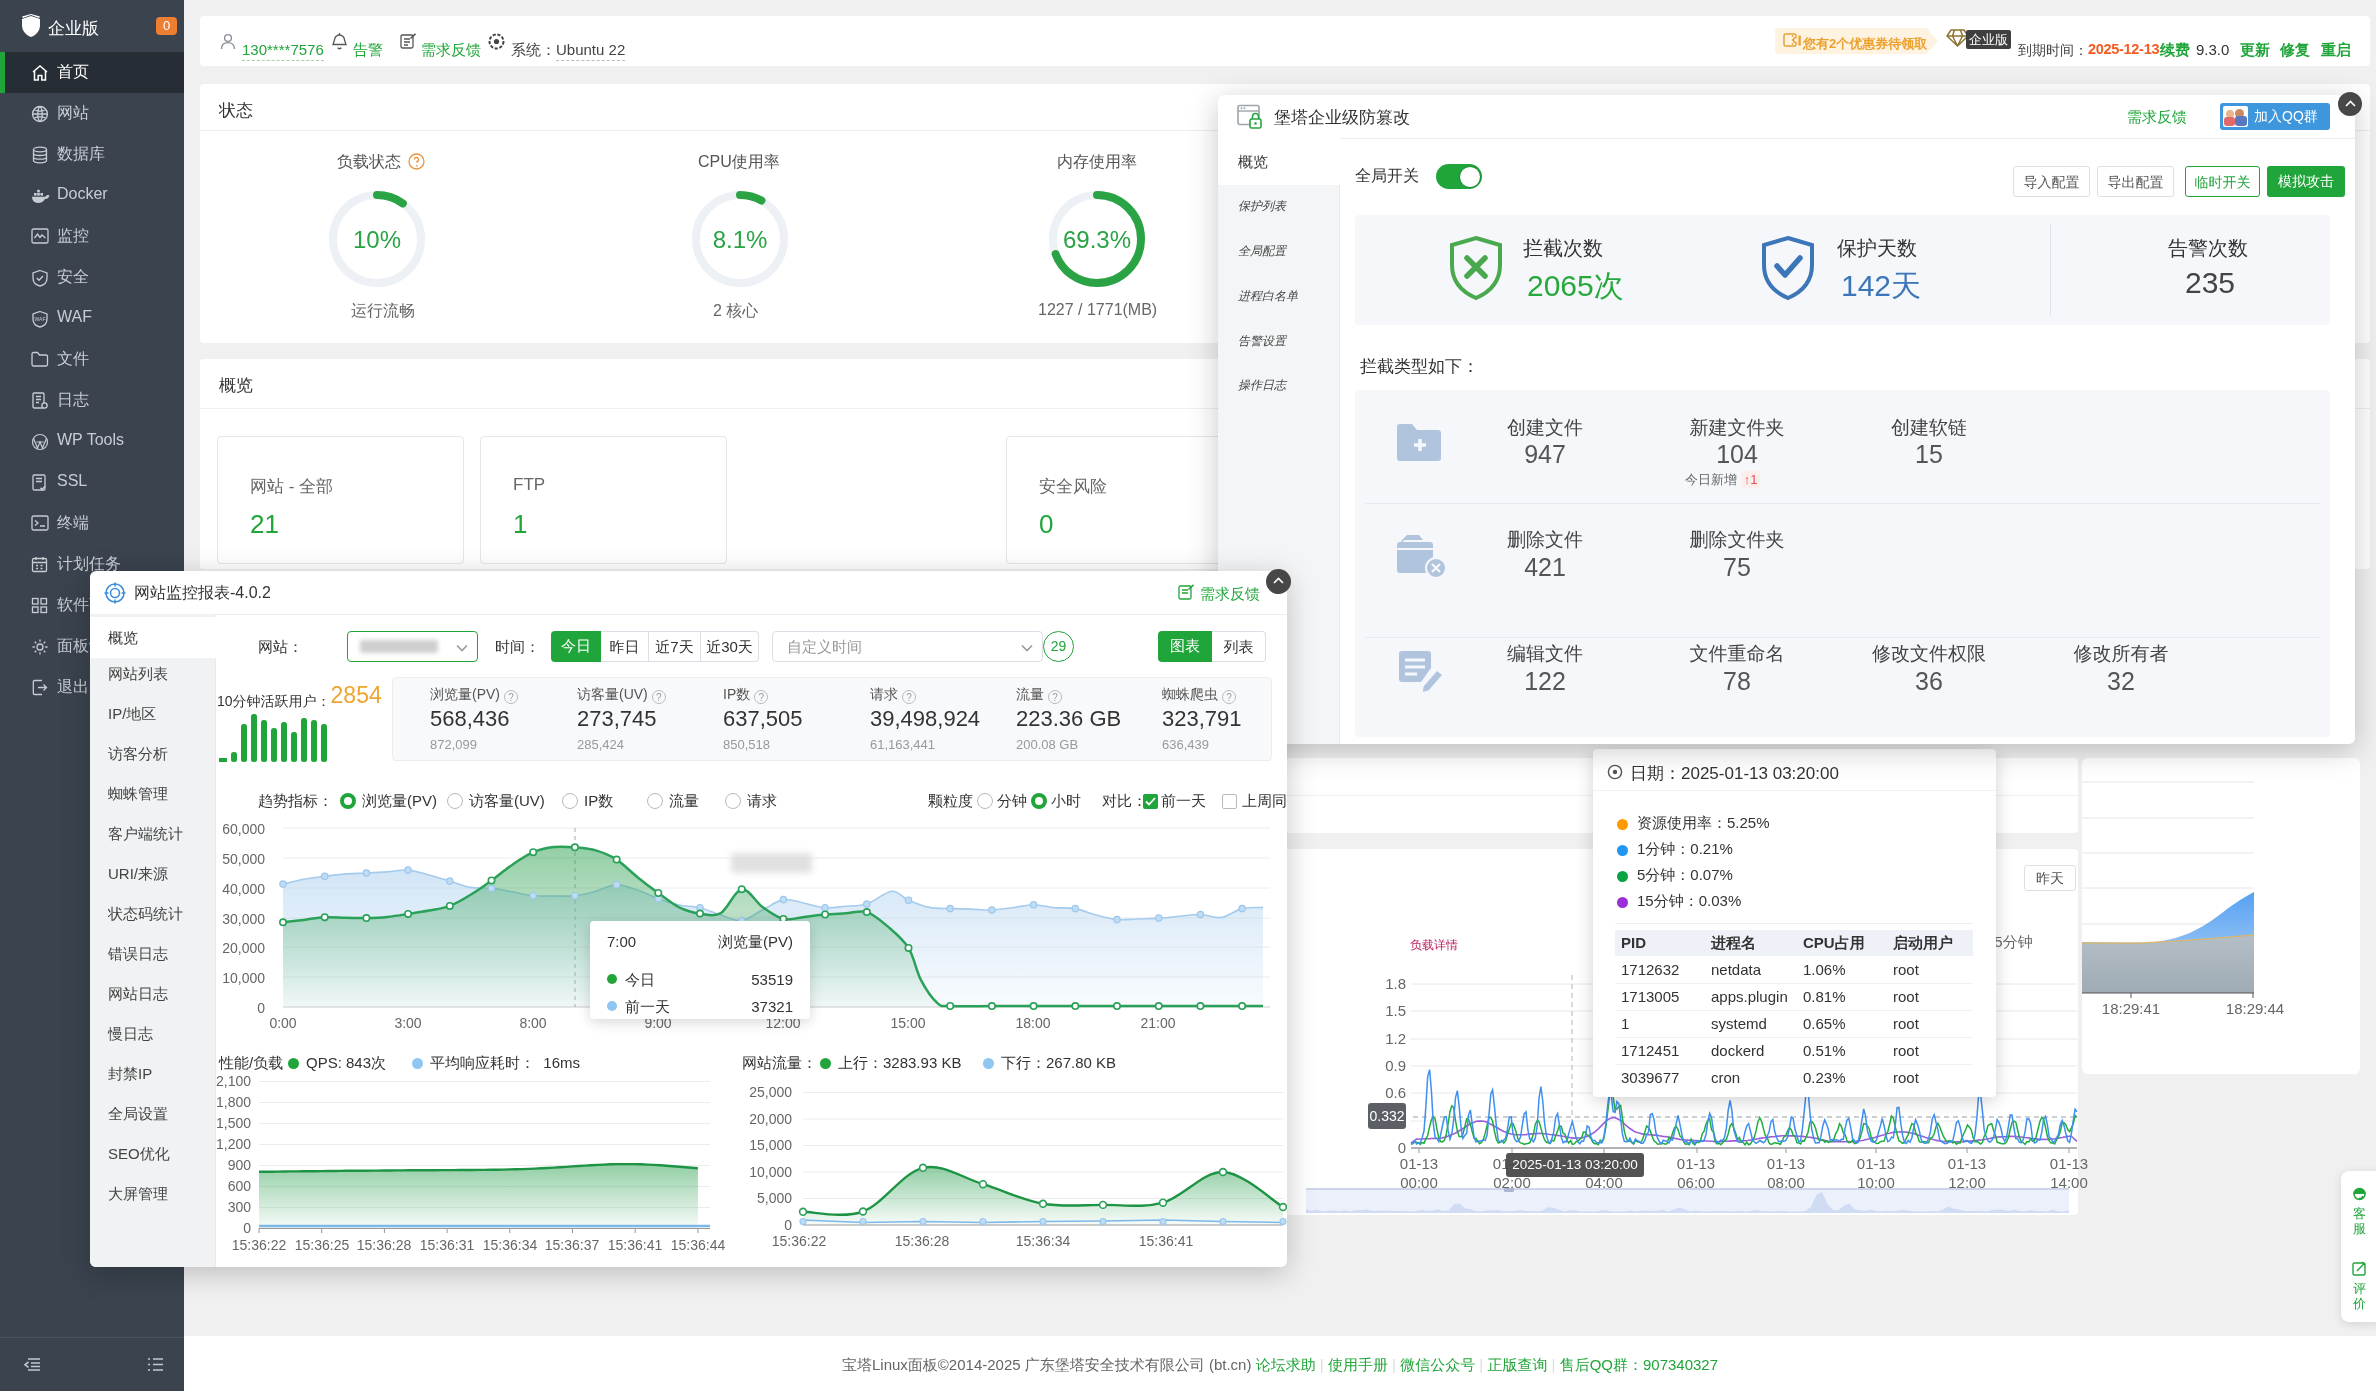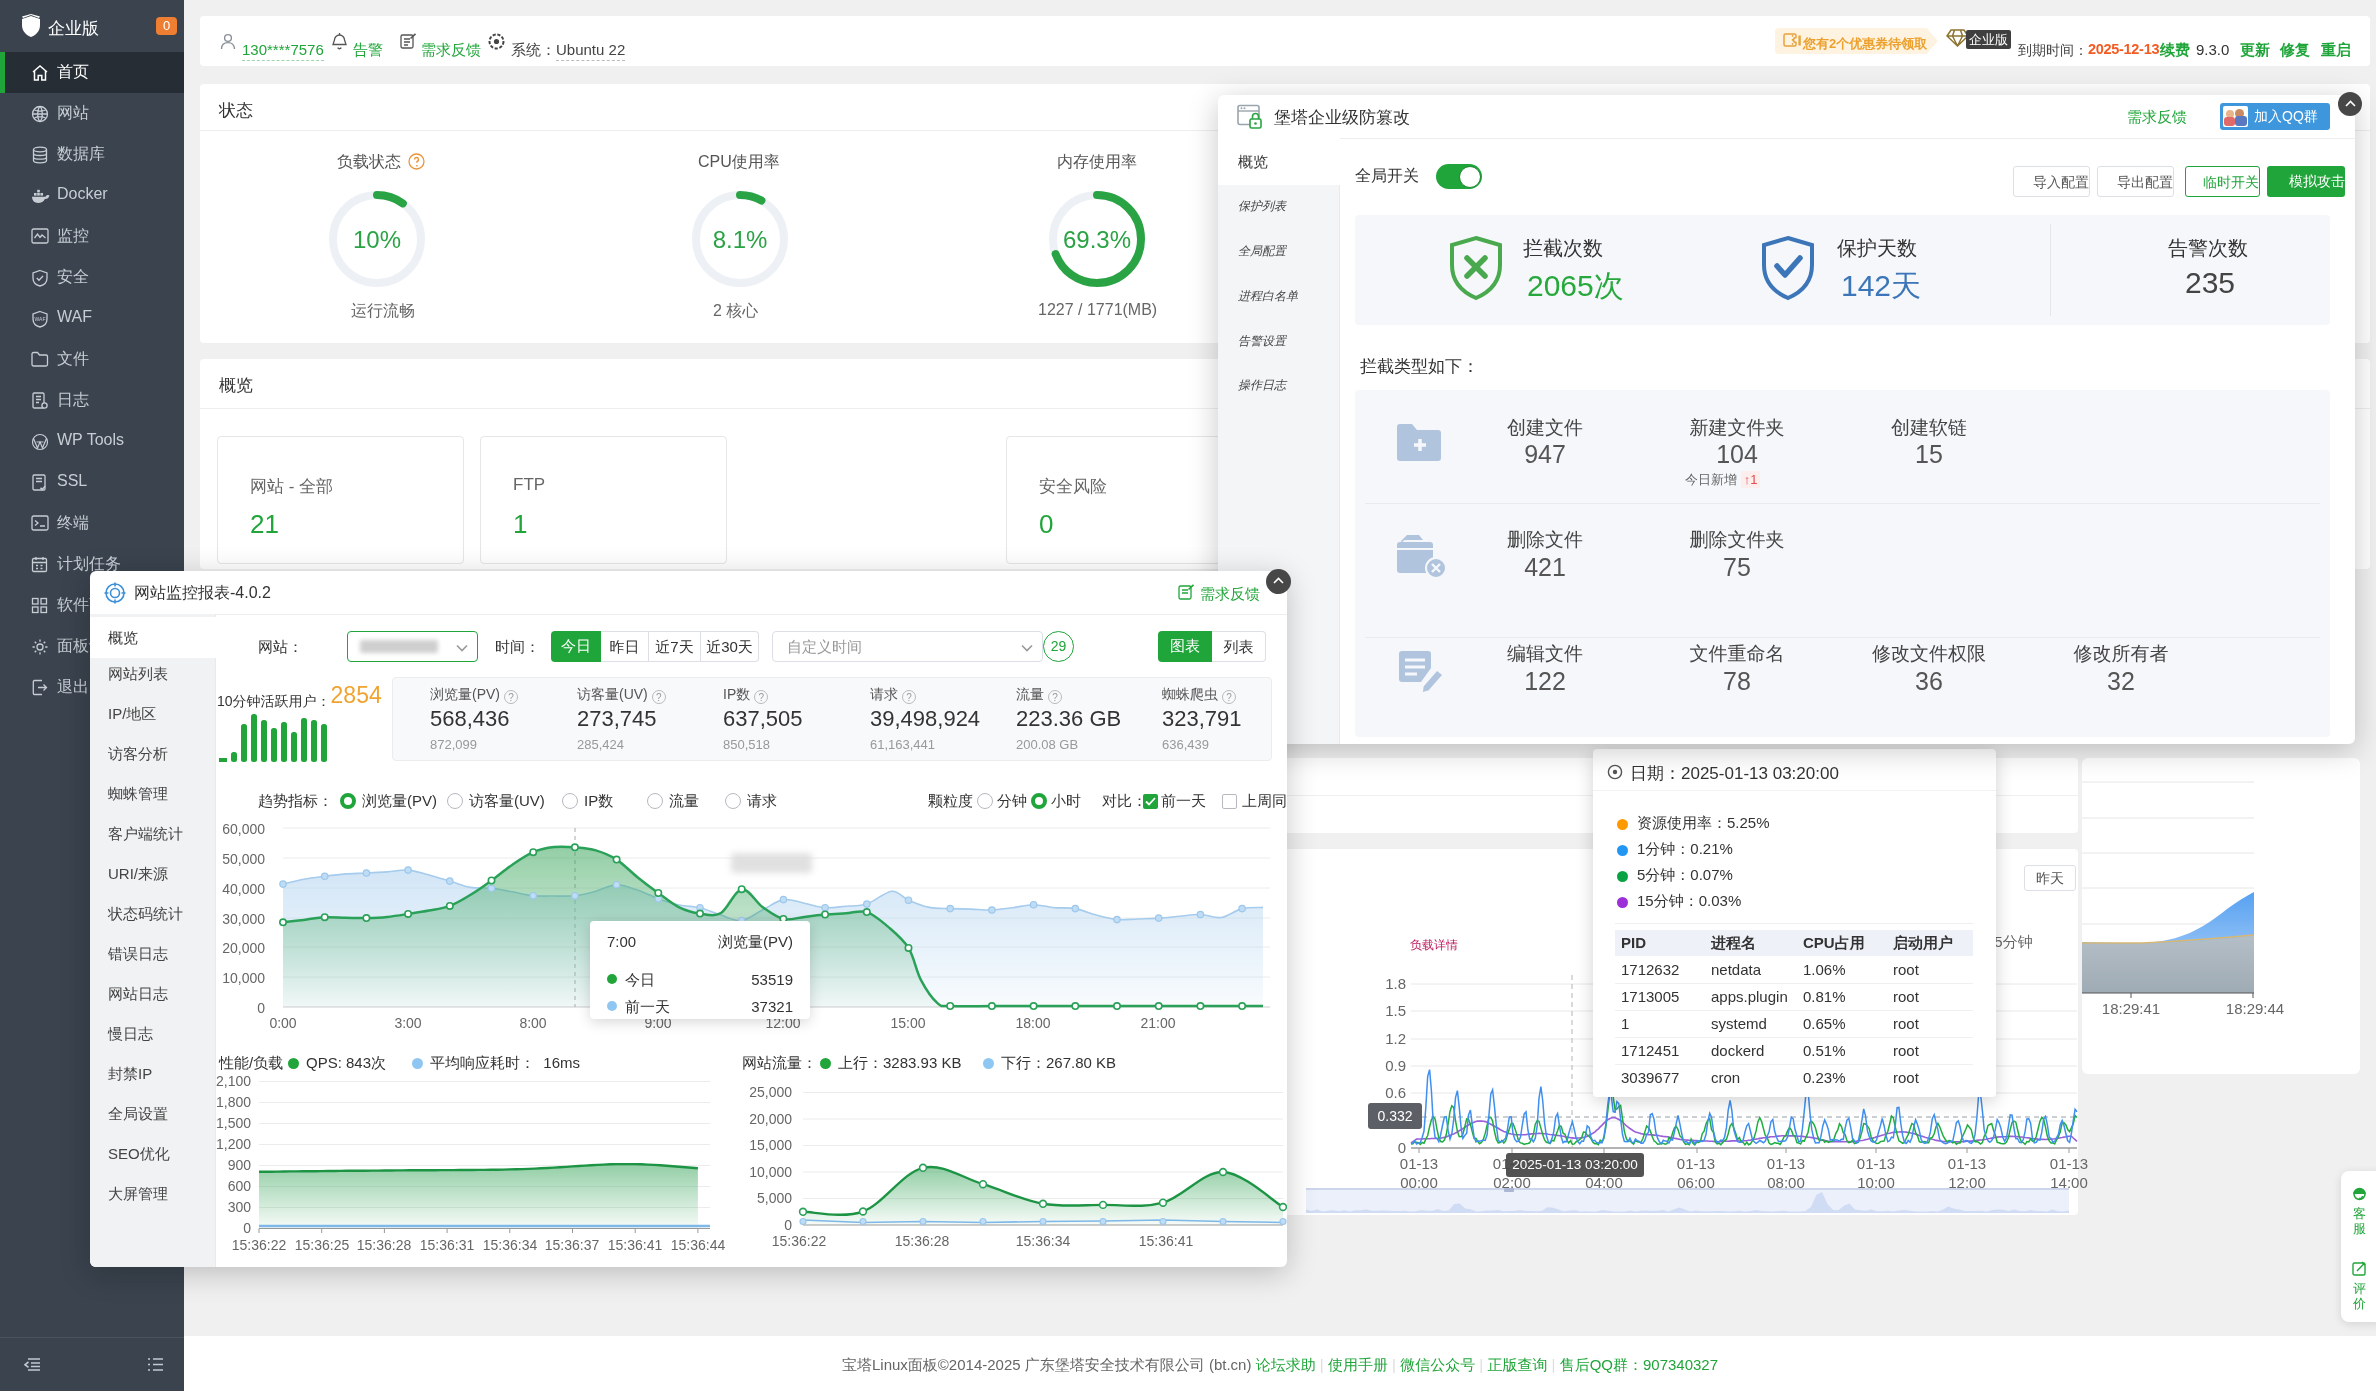--- a/index.html
+++ b/index.html
@@ -292,21 +292,21 @@
 <polyline points="1211.0,294.9 1212.9,294.2 1214.7,292.1 1216.6,294.9 1218.4,293.9 1220.3,293.4 1222.1,288.8 1224.0,282.0 1225.8,258.6 1227.7,227.4 1229.6,220.6 1231.4,241.8 1233.3,274.6 1235.1,288.4 1237.0,289.5 1238.8,292.7 1240.7,285.5 1242.5,276.5 1244.4,268.1 1246.2,267.7 1248.1,281.2 1250.0,290.2 1251.8,284.8 1253.7,270.6 1255.5,248.6 1257.4,241.7 1259.2,257.8 1261.1,278.7 1262.9,289.4 1264.8,286.4 1266.7,284.3 1268.5,266.1 1270.4,261.1 1272.2,274.8 1274.1,287.9 1275.9,292.9 1277.8,291.9 1279.6,292.2 1281.5,291.6 1283.4,291.1 1285.2,291.4 1287.1,285.8 1288.9,266.6 1290.8,244.9 1292.6,240.8 1294.5,257.9 1296.3,276.4 1298.2,291.3 1300.0,292.8 1301.9,292.7 1303.8,291.0 1305.6,289.3 1307.5,280.1 1309.3,268.0 1311.2,267.9 1313.0,284.5 1314.9,290.4 1316.7,292.7 1318.6,292.1 1320.5,288.1 1322.3,276.0 1324.2,264.8 1326.0,262.8 1327.9,281.0 1329.7,290.0 1331.6,290.0 1333.4,292.8 1335.3,289.2 1337.2,276.8 1339.0,249.4 1340.9,237.5 1342.7,251.5 1344.6,274.3 1346.4,286.5 1348.3,292.8 1350.1,294.0 1352.0,289.4 1353.8,282.6 1355.7,268.0 1357.6,264.6 1359.4,276.1 1361.3,288.2 1363.1,293.7 1365.0,292.4 1366.8,292.7 1368.7,284.8 1370.5,278.5 1372.4,272.9 1374.3,280.6 1376.1,289.0 1378.0,292.7 1379.8,294.7 1381.7,292.1 1383.5,292.2 1385.4,286.5 1387.2,276.8 1389.1,278.3 1390.9,288.0 1392.8,291.9 1394.7,291.3 1396.5,293.4 1398.4,294.3 1400.2,293.6 1402.1,293.8 1403.9,287.4 1405.8,275.5 1407.6,257.4 1409.5,242.8 1411.4,248.1 1413.2,262.6 1415.1,263.2 1416.9,252.5 1418.8,254.5 1420.6,269.8 1422.5,285.5 1424.3,292.3 1426.2,292.7 1428.1,292.3 1429.9,289.1 1431.8,293.2 1433.6,293.9 1435.5,290.0 1437.3,291.7 1439.2,292.5 1441.0,294.3 1442.9,294.2 1444.7,291.7 1446.6,285.8 1448.5,283.2 1450.3,265.8 1452.2,264.7 1454.0,270.1 1455.9,283.8 1457.7,289.4 1459.6,293.1 1461.4,294.7 1463.3,291.3 1465.2,292.1 1467.0,292.3 1468.9,294.1 1470.7,290.6 1472.6,291.1 1474.4,283.2 1476.3,274.2 1478.1,266.3 1480.0,275.6 1481.9,285.6 1483.7,292.7 1485.6,292.6 1487.4,293.2 1489.3,294.7 1491.1,292.6 1493.0,292.1 1494.8,294.5 1496.7,292.2 1498.5,291.7 1500.4,292.3 1502.3,292.5 1504.1,291.2 1506.0,285.6 1507.8,272.7 1509.7,264.4 1511.5,268.2 1513.4,281.8 1515.2,289.5 1517.1,293.7 1519.0,292.7 1520.8,291.1 1522.7,291.6 1524.5,288.4 1526.4,278.9 1528.2,261.1 1530.1,251.4 1531.9,261.8 1533.8,280.8 1535.7,287.3 1537.5,292.5 1539.4,293.2 1541.2,293.3 1543.1,291.5 1544.9,283.4 1546.8,276.9 1548.6,274.6 1550.5,282.3 1552.3,290.1 1554.2,292.7 1556.1,294.3 1557.9,293.1 1559.8,291.5 1561.6,292.5 1563.5,293.7 1565.3,292.0 1567.2,287.2 1569.0,283.1 1570.9,272.9 1572.8,270.5 1574.6,282.0 1576.5,288.2 1578.3,292.1 1580.2,292.7 1582.0,291.9 1583.9,292.2 1585.7,291.7 1587.6,288.1 1589.5,278.5 1591.3,268.2 1593.2,269.8 1595.0,280.3 1596.9,286.8 1598.7,292.7 1600.6,291.9 1602.4,279.9 1604.3,261.9 1606.1,243.1 1608.0,240.8 1609.9,263.4 1611.7,280.2 1613.6,288.7 1615.4,293.9 1617.3,293.8 1619.1,293.7 1621.0,287.2 1622.8,276.9 1624.7,270.9 1626.6,275.2 1628.4,280.8 1630.3,291.1 1632.1,290.5 1634.0,291.7 1635.8,290.7 1637.7,291.1 1639.5,292.1 1641.4,290.3 1643.3,290.3 1645.1,279.3 1647.0,271.1 1648.8,269.2 1650.7,278.6 1652.5,289.2 1654.4,291.7 1656.2,294.1 1658.1,292.9 1659.9,284.4 1661.8,271.8 1663.7,259.9 1665.5,266.9 1667.4,281.7 1669.2,287.5 1671.1,291.9 1672.9,293.0 1674.8,293.2 1676.6,290.9 1678.5,283.3 1680.4,276.9 1682.2,269.5 1684.1,276.7 1685.9,286.1 1687.8,292.7 1689.6,291.8 1691.5,288.1 1693.3,288.8 1695.2,277.0 1697.1,258.7 1698.9,258.4 1700.8,274.5 1702.6,286.4 1704.5,293.4 1706.3,294.4 1708.2,291.5 1710.0,293.2 1711.9,288.7 1713.7,278.7 1715.6,270.7 1717.5,275.6 1719.3,281.6 1721.2,290.6 1723.0,293.4 1724.9,294.4 1726.7,293.5 1728.6,289.6 1730.4,282.9 1732.3,269.8 1734.2,265.7 1736.0,273.4 1737.9,280.9 1739.7,290.9 1741.6,292.6 1743.4,293.9 1745.3,294.8 1747.1,294.4 1749.0,293.0 1750.8,292.2 1752.7,292.3 1754.6,283.4 1756.4,273.6 1758.3,271.9 1760.1,277.8 1762.0,287.9 1763.8,292.8 1765.7,291.5 1767.5,291.8 1769.4,293.7 1771.3,294.3 1773.1,292.5 1775.0,285.7 1776.8,269.5 1778.7,245.1 1780.5,244.8 1782.4,261.9 1784.2,280.9 1786.1,287.6 1788.0,291.8 1789.8,293.2 1791.7,291.6 1793.5,288.2 1795.4,280.1 1797.2,270.6 1799.1,273.8 1800.9,279.3 1802.8,288.2 1804.6,292.3 1806.5,288.8 1808.4,277.5 1810.2,265.8 1812.1,266.2 1813.9,279.0 1815.8,289.6 1817.6,289.7 1819.5,293.4 1821.3,293.6 1823.2,290.8 1825.1,282.4 1826.9,270.0 1828.8,269.8 1830.6,274.2 1832.5,289.7 1834.3,293.8 1836.2,293.3 1838.0,290.8 1839.9,291.2 1841.8,283.1 1843.6,270.2 1845.5,267.3 1847.3,275.4 1849.2,288.0 1851.0,289.4 1852.9,293.2 1854.7,292.3 1856.6,288.5 1858.4,285.4 1860.3,275.6 1862.2,271.5 1864.0,276.5 1865.9,284.8 1867.7,291.8 1869.6,293.3 1871.4,284.3 1873.3,271.4 1875.1,260.4 1877.0,262.8" fill="none" stroke="#3f8ff0" stroke-width="1.5"></polyline>
   </svg>
   <style>.ylb{position:absolute;width:40px;text-align:right;font-size:15px;color:#666;}
   .xlb{position:absolute;width:70px;text-align:center;font-size:15px;color:#666;line-height:19px;}</style>
   <div class="ylb" style="left:1166px;top:126px;">1.8</div>
   <div class="ylb" style="left:1166px;top:153px;">1.5</div>
   <div class="ylb" style="left:1166px;top:181px;">1.2</div>
   <div class="ylb" style="left:1166px;top:208px;">0.9</div>
   <div class="ylb" style="left:1166px;top:235px;">0.6</div>
   <div class="ylb" style="left:1166px;top:290px;">0</div>
-  <div class="abs" style="left:1168px;top:254px;width:54px;height:26px;background:#5c6066;border-radius:3px;color:#fff;font-size:14px;text-align:center;line-height:26px;">0.332</div>
+  <div class="abs" style="left:1168px;top:254px;width:38px;height:26px;background:#5c6066;border-radius:3px;color:#fff;font-size:14px;text-align:center;line-height:26px;">0.332</div>
   <div class="xlb" style="left:1184px;top:305px;">01-13<br>00:00</div>
   <div class="xlb" style="left:1277px;top:305px;">01-13<br>02:00</div>
   <div class="xlb" style="left:1369px;top:305px;">01-13<br>04:00</div>
   <div class="xlb" style="left:1461px;top:305px;">01-13<br>06:00</div>
   <div class="xlb" style="left:1551px;top:305px;">01-13<br>08:00</div>
   <div class="xlb" style="left:1641px;top:305px;">01-13<br>10:00</div>
   <div class="xlb" style="left:1732px;top:305px;">01-13<br>12:00</div>
   <div class="xlb" style="left:1834px;top:305px;">01-13<br>14:00</div>
   <div class="abs" style="left:1306px;top:304px;width:138px;height:24px;background:rgba(68,68,68,.92);border-radius:3px;color:#fff;font-size:13.5px;text-align:center;line-height:24px;white-space:nowrap;">2025-01-13 03:20:00</div>
   <div class="abs" style="left:1106px;top:339px;width:763px;height:25px;background:#ecf0fb;border-top:2px solid #cdd5ea;">
@@ -434,21 +434,21 @@
   <div class="tnav" style="top:103px;">保护列表</div>
   <div class="tnav" style="top:148px;">全局配置</div>
   <div class="tnav" style="top:193px;">进程白名单</div>
   <div class="tnav" style="top:238px;">告警设置</div>
   <div class="tnav" style="top:282px;">操作日志</div>
 
   <div class="abs" style="left:137px;top:71px;font-size:16px;color:#333;">全局开关</div>
   <div class="abs" style="left:218px;top:69px;width:46px;height:25px;border-radius:13px;background:#20a53a;">
     <div class="abs" style="left:23px;top:1.5px;width:22px;height:22px;border-radius:50%;background:#fff;border:1px solid #17862e;box-sizing:border-box;"></div>
   </div>
-  <style>.tbtn{position:absolute;top:71px;height:31px;border-radius:3px;font-size:14px;text-align:right;line-height:30px;}</style>
+  <style>.tbtn{position:absolute;top:71px;height:31px;border-radius:3px;font-size:14px;text-align:center;line-height:30px;}</style>
   <div class="tbtn" style="left:795px;width:77px;border:1px solid #dcdfe6;color:#555;">导入配置</div>
   <div class="tbtn" style="left:879px;width:77px;border:1px solid #dcdfe6;color:#555;">导出配置</div>
   <div class="tbtn" style="left:967px;width:75px;border:1px solid #20a53a;color:#20a53a;">临时开关</div>
   <div class="tbtn" style="left:1049px;width:78px;background:#20a53a;color:#fff;">模拟攻击</div>
 
   <div class="abs" style="left:137px;top:120px;width:975px;height:110px;background:#f5f7fa;border-radius:4px;">
     <svg class="abs" style="left:93px;top:20px;" width="56" height="66" viewBox="0 0 56 66" fill="none" stroke="#4aa94e" stroke-width="4">
         <path d="M28 3 L52 10 V30 C52 47 42 57 28 63 C14 57 4 47 4 30 V10 Z"></path>
         <path d="M19 23 L37 41 M37 23 L19 41" stroke-width="5.5" stroke-linecap="round"></path>
       </svg>

